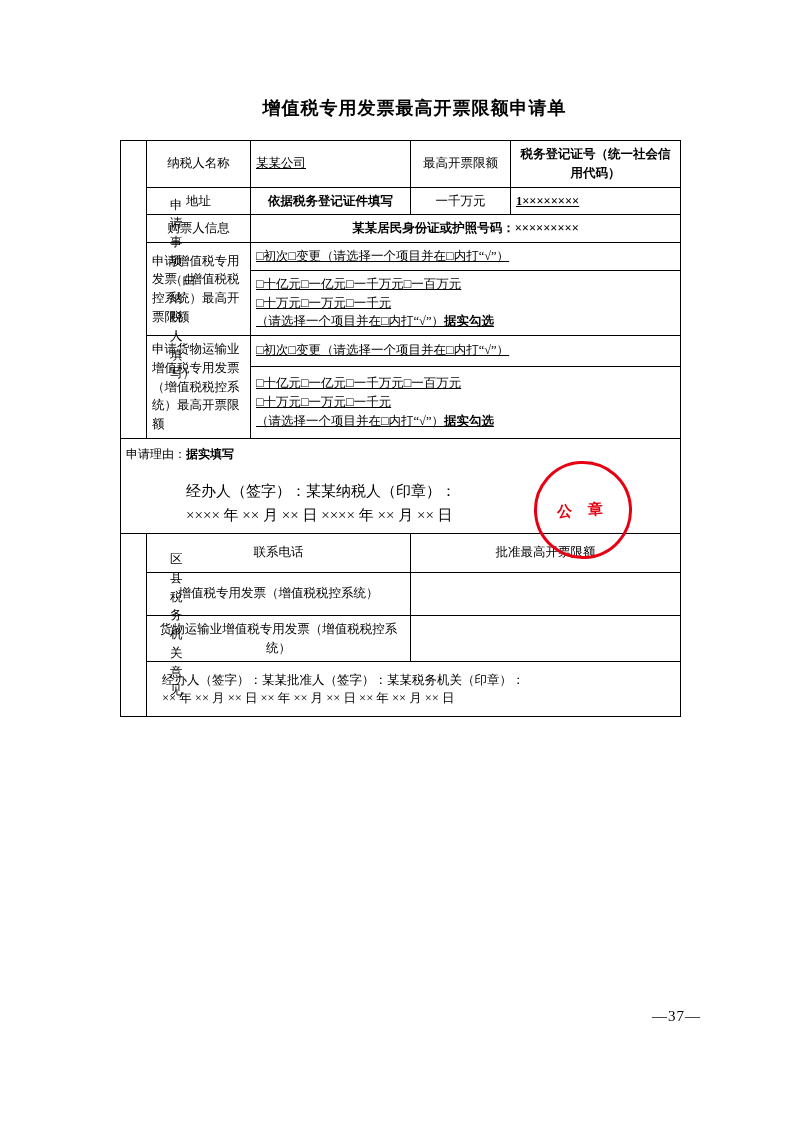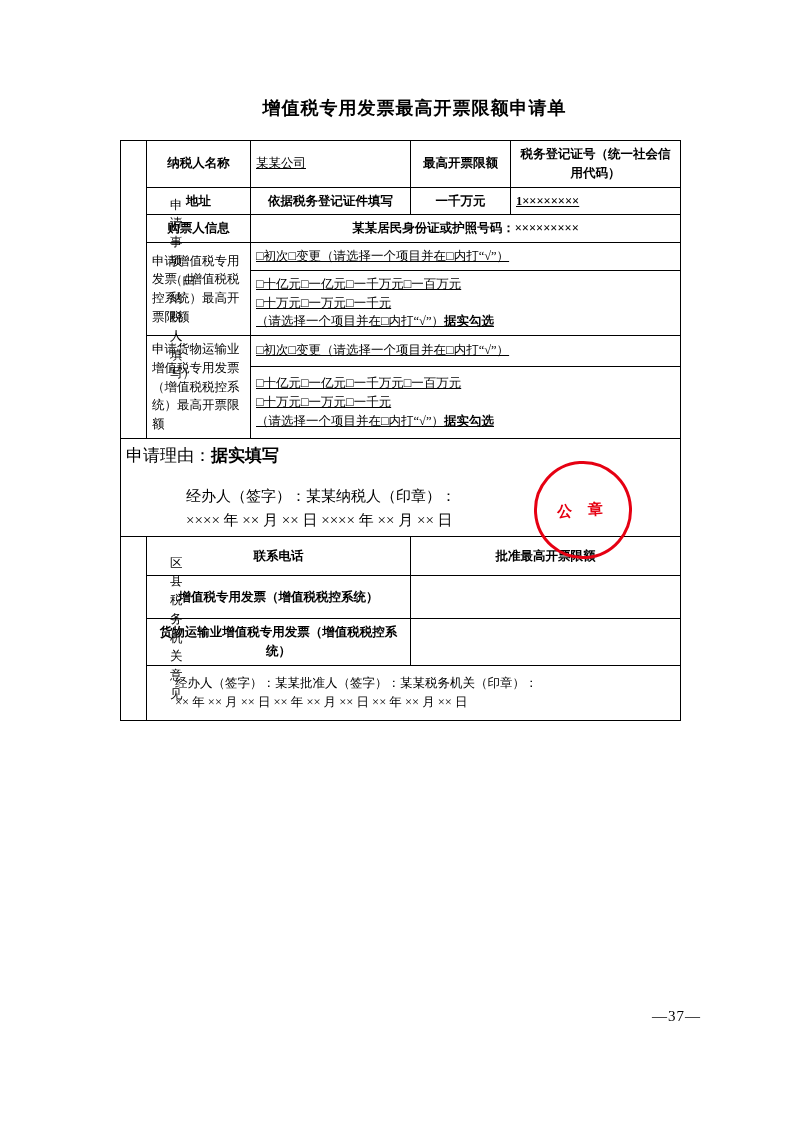--- a/index.html
+++ b/index.html
@@ -40,21 +40,21 @@
     table-layout: fixed;
   }
   table.form td {
     border: 1px solid #000;
     padding: 4px 5px;
     font-size: 12.5px;
     line-height: 1.5;
     vertical-align: middle;
     word-break: break-all;
   }
-  .ctr { text-align: center; font-weight: bold; }
+  .ctr { text-align: center; }
   .lft { text-align: left; text-decoration: underline; }
   .bold { font-weight: bold; }
   .vert-label {
     text-align: center;
     font-size: 12.5px;
     line-height: 1.45;
     width: 22px;
     padding: 4px 2px;
   }
   .vert-label span {
@@ -69,21 +69,21 @@
   .opt-line {
     font-size: 12.5px;
     line-height: 1.75;
   }
   .sig-cell {
     position: relative;
     height: 86px;
     vertical-align: top;
   }
   .sig-reason {
-    font-size: 17px;
+    font-size: 12px;
     padding-bottom: 2px;
   }
   .sig-body {
     font-size: 15px;
     line-height: 1.6;
     padding-left: 60px;
     padding-top: 14px;
   }
   .stamp {
     position: absolute;
@@ -195,21 +195,21 @@
       </tr>
       <tr>
         <td class="ctr" colspan="2" style="height:34px">增值税专用发票（增值税税控系统）</td>
         <td class="ctr" colspan="2"></td>
       </tr>
       <tr>
         <td class="ctr" colspan="2" style="height:34px">货物运输业增值税专用发票（增值税税控系统）</td>
         <td class="ctr" colspan="2"></td>
       </tr>
       <tr>
-        <td colspan="4" style="height:46px; vertical-align:middle; padding-left:28px">
+        <td colspan="4" style="height:46px; vertical-align:middle; padding-left:15px">
           <div>经办人（签字）：某某批准人（签字）：某某税务机关（印章）：</div>
           <div>×× 年 ×× 月 ×× 日 ×× 年 ×× 月 ×× 日 ×× 年 ×× 月 ×× 日</div>
         </td>
       </tr>
     </tbody>
   </table>
 
   <div class="page-num">—37—</div>
 </div>
 

